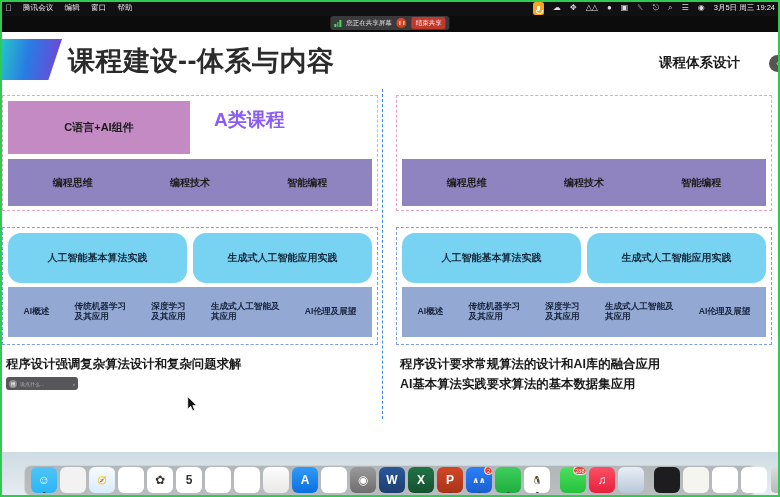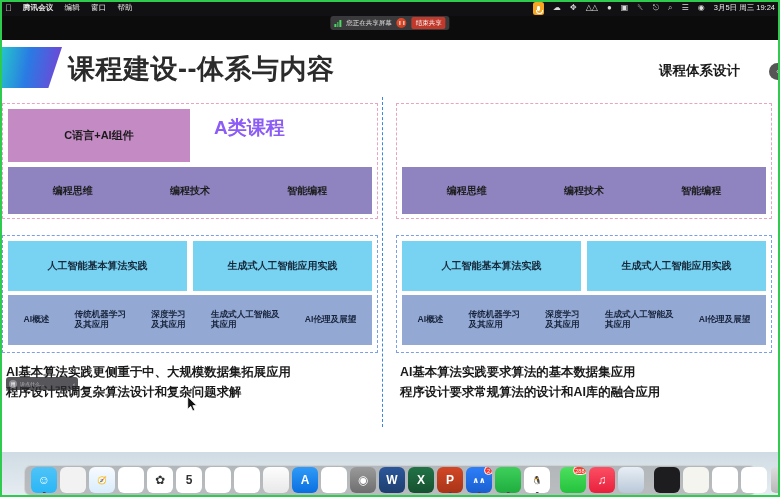--- a/index.html
+++ b/index.html
@@ -13,21 +13,21 @@
   
   .menubar {
     position:absolute; left:0; top:0; width:780px; height:16px;
     background:#111113; display:flex; align-items:center;
     padding:0 5px; color:#e8e8e8; font-size:7px; z-index:40;
   }
   .menubar .left { display:flex; align-items:center; gap:11px; }
   .menubar .right { margin-left:auto; display:flex; align-items:center; gap:9px; }
   .apple-logo { font-size:9px; line-height:1; color:#ededed; }
   .mb-item { font-size:7.5px; letter-spacing:.2px; white-space:nowrap; }
-  .mb-item.bold { font-weight:bold; }
+  .mb-item.bold { font-weight:normal; }
   .mic-badge {
     width:11px; height:13px; background:#f5a623; border-radius:2.5px;
     display:flex; align-items:center; justify-content:center;
   }
   .mic-badge .m {
     width:2.5px; height:5px; background:#fff; border-radius:1.4px; position:relative;
   }
   .mic-badge .m:after{
     content:""; position:absolute; left:-1.6px; top:4.5px; width:5.7px; height:3px;
     border:1px solid #fff; border-top:none; border-radius:0 0 4px 4px;
@@ -60,21 +60,21 @@
 
   
   .share-border {
     position:absolute; left:0; top:0; width:780px; height:497px;
     border:2px solid #2ecb4f; z-index:60; pointer-events:none;
   }
 
   
   .slide {
     position:absolute; left:0; top:32px; width:780px; height:420px;
-    background:#ffffff; overflow:hidden;margin-top:8px;
+    background:#ffffff; overflow:hidden;
   }
   .slide-header { position:relative; height:55px; }
   .title-flag {
     position:absolute; left:0; top:7px; width:62px; height:41px;
     background:linear-gradient(100deg,#25c9c9 0%,#2a7ae4 45%,#7a3fd4 100%);
     clip-path: polygon(0 0, 100% 0, 78% 100%, 0% 100%);
   }
   .slide-title {
     position:absolute; left:68px; top:11px;
     font-size:27px; font-weight:bold; color:#2b2b2b; letter-spacing:.5px;
@@ -126,21 +126,21 @@
   .skill-bar span { font-size:10px; font-weight:bold; color:#1d1d1d; white-space:nowrap; }
 
   
   .grp-ai { position:absolute; top:140px; left:0; width:376px; height:118px; }
   .dash-blue {
     position:absolute; inset:0; border:1.4px dashed #7a9fe8; border-radius:1px;
   }
   .ai-top { position:absolute; left:6px; right:6px; top:6px; height:50px; display:flex; gap:6px; }
   .ai-top div {
     flex:1; background:#78d2f2; display:flex; align-items:center; justify-content:center;
-    font-size:10px; font-weight:bold; color:#16283a; white-space:nowrap;
+    font-size:10px; font-weight:bold; color:#16283a; white-space:nowrap;border-radius:13px;
   }
   .ai-bottom {
     position:absolute; left:6px; right:6px; top:60px; height:50px;
     background:#94a8d4; display:flex; align-items:center; justify-content:space-around;
     padding:0 3px;
   }
   .ai-bottom span {
     font-size:8.6px; font-weight:bold; color:#16233a; line-height:1.12;
     text-align:left; white-space:pre-line;
   }
@@ -285,21 +285,20 @@
 及其应用</span>
             <span>深度学习
 及其应用</span>
             <span>生成式人工智能及
 其应用</span>
             <span>AI伦理及展望</span>
           </div>
         </div>
 
         <div class="notes">
-          <p>AI基本算法实践更侧重于中、大规模数据集拓展应用</p>
           <p>程序设计强调复杂算法设计和复杂问题求解</p>
         </div>
       </div>
 
       <div class="col right">
 
         <div class="grp-lang">
           <div class="dash-pink"></div>
           <div class="skill-bar">
             <span>编程思维</span>
@@ -320,22 +319,22 @@
 及其应用</span>
             <span>深度学习
 及其应用</span>
             <span>生成式人工智能及
 其应用</span>
             <span>AI伦理及展望</span>
           </div>
         </div>
 
         <div class="notes">
+          <p>程序设计要求常规算法的设计和AI库的融合应用</p>
           <p>AI基本算法实践要求算法的基本数据集应用</p>
-          <p>程序设计要求常规算法的设计和AI库的融合应用</p>
         </div>
       </div>
     </div>
   </div>
 
   <div class="float-widget">
     <span class="av">用</span>
     <span class="ph">说点什么...</span>
     <span class="chev">‹</span>
   </div>

